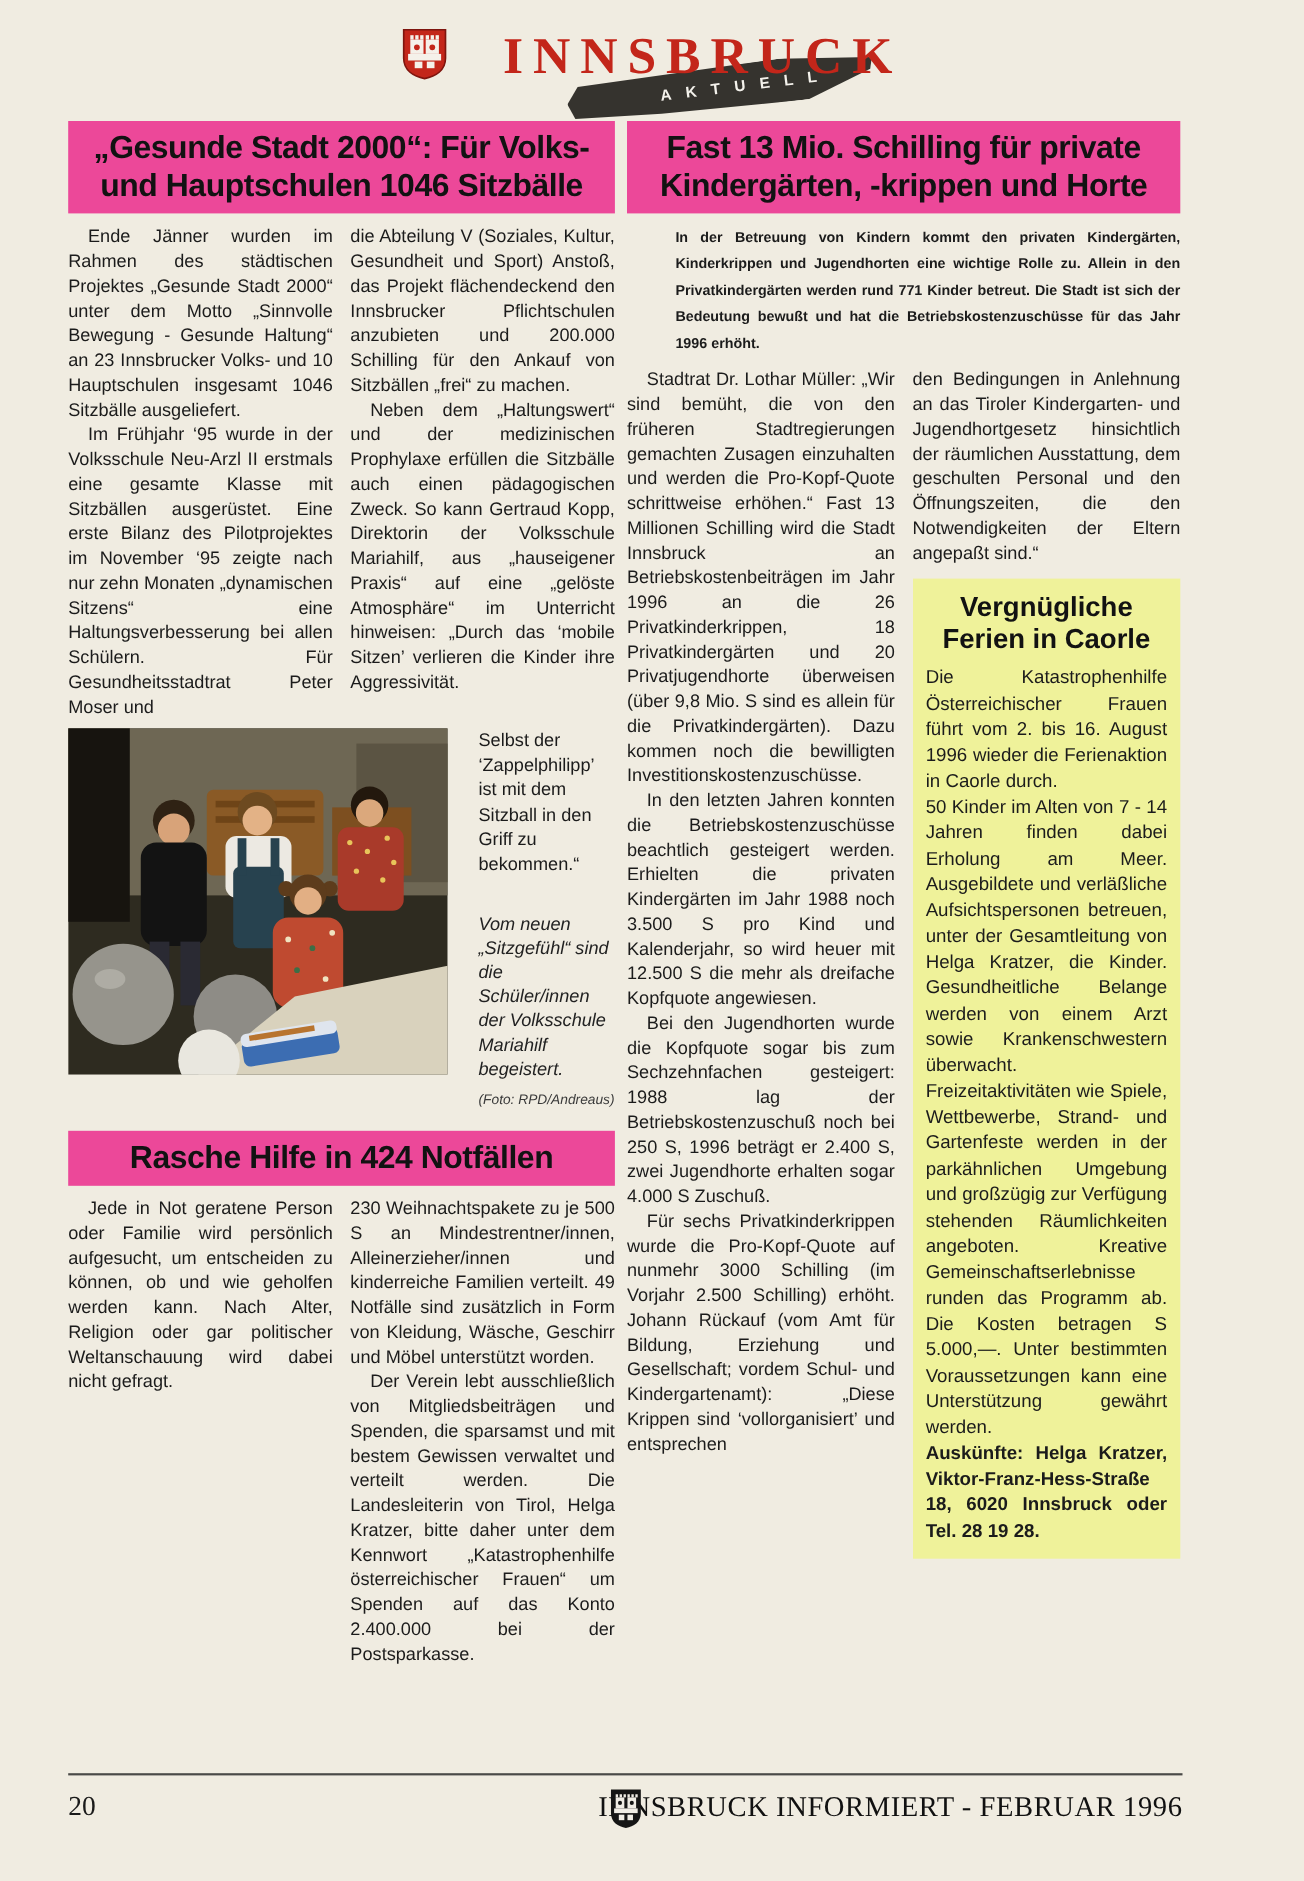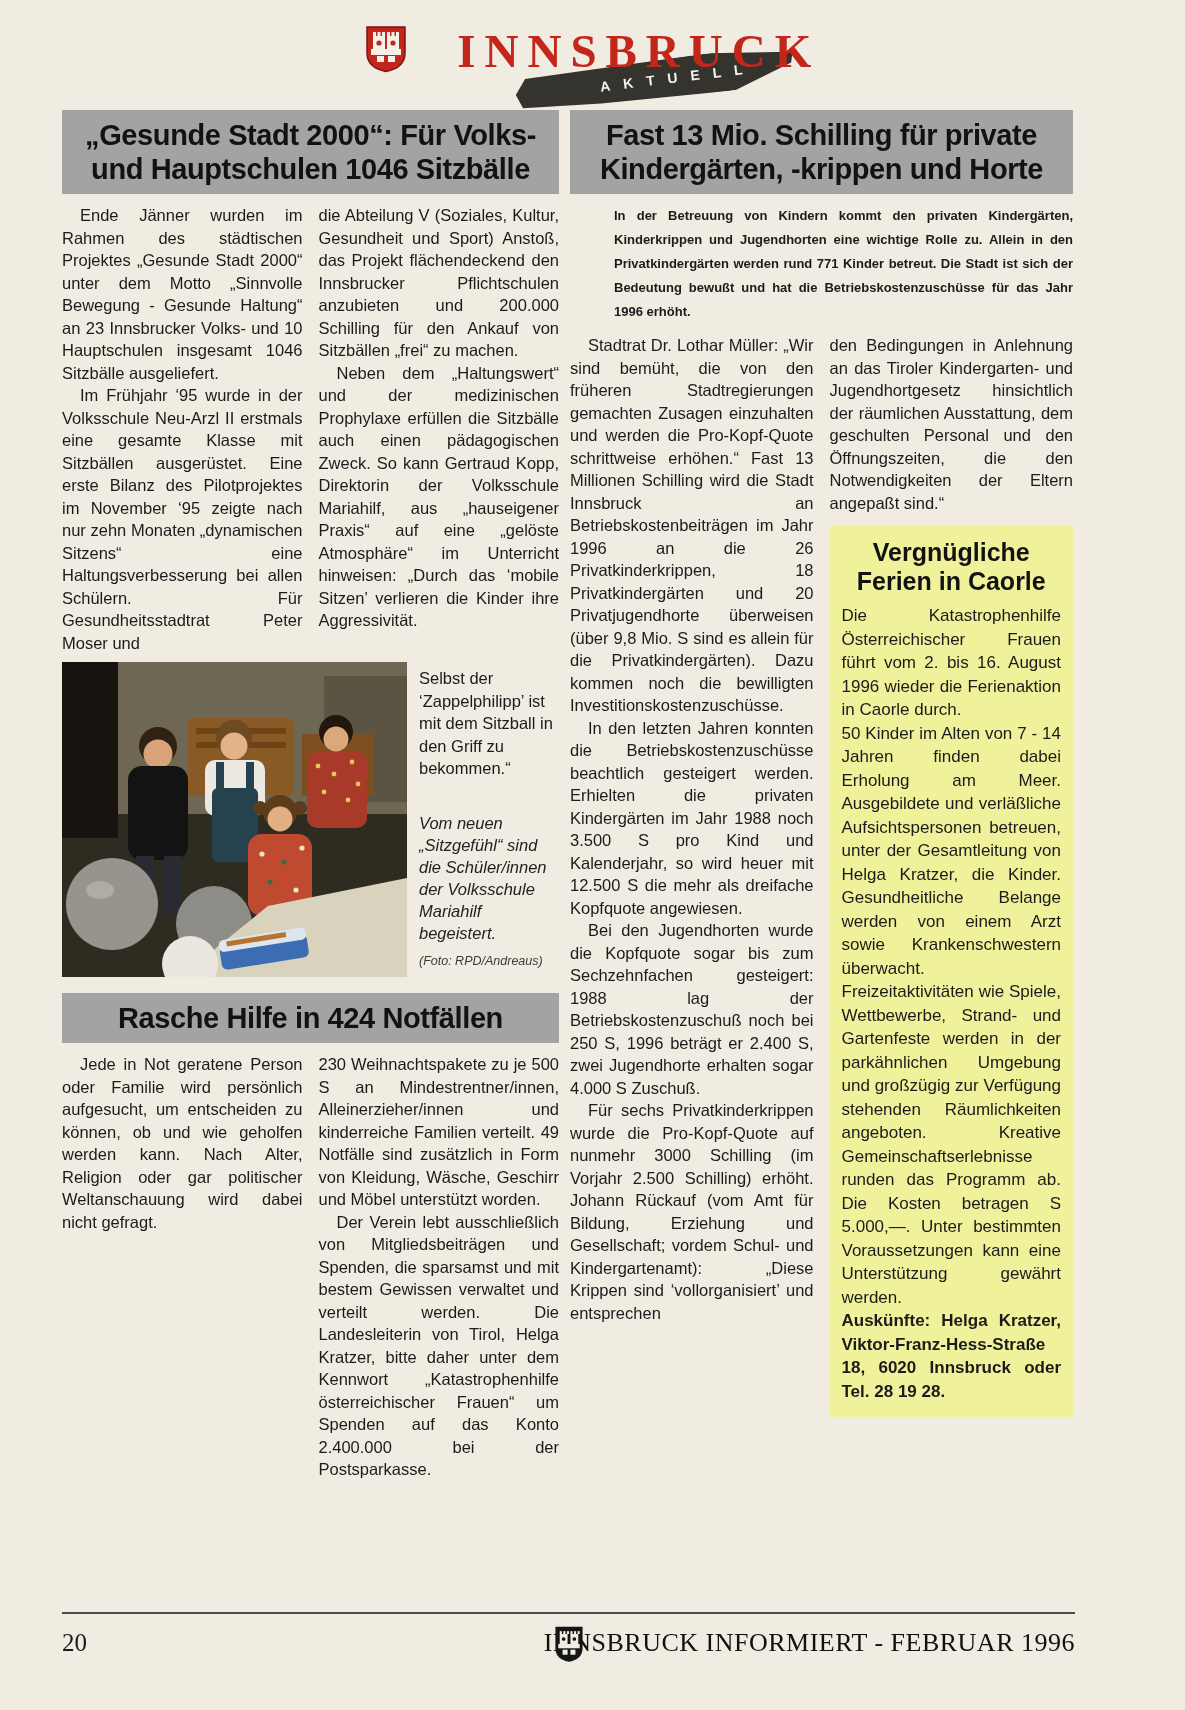--- a/index.html
+++ b/index.html
@@ -29,33 +29,33 @@
     display:flex;align-items:center;justify-content:center;
   }
   .brush-text{
     color:#f4f2ec;font-size:14px;font-weight:700;letter-spacing:13px;
     padding-left:46px;white-space:nowrap;
   }
   
   .col-left{position:absolute;left:62px;top:110px;width:497px;}
   .col-right{position:absolute;left:570px;top:110px;width:503px;}
   .headline-box{
-    background:#a3a3a3;color:#121212;
+    background:#ec4899;color:#121212;
     text-align:center;font-weight:700;
     font-size:29px;line-height:34px;letter-spacing:-0.4px;
     padding:8px 4px;
   }
   .cols{display:flex;gap:16px;margin-top:10px;}
   .col{flex:1;min-width:0;}
   .body-text{font-size:16.5px;line-height:22.5px;text-align:justify;hyphens:auto;overflow-wrap:break-word;}
   .body-text p{margin:0;}
   .body-text p.indent{text-indent:18px;}
   .bold{font-weight:700;}
   
-  .photo-row{display:flex;gap:12px;margin-top:8px;align-items:center;}
+  .photo-row{display:flex;gap:28px;margin-top:8px;}
   .photo{width:345px;height:315px;flex:0 0 auto;}
   .photo svg{display:block;}
   .photo-side{flex:1;min-width:0;font-size:16.5px;line-height:22.5px;}
   .caption{font-style:italic;margin-top:32px;color:#222;font-size:16.5px;line-height:22px;}
   .credit{font-size:12.5px;font-style:italic;color:#3a3a3a;margin-top:6px;}
   
   .intro{font-weight:700;font-size:13px;line-height:24px;text-align:justify;margin-top:10px;hyphens:auto;margin-left:44px;}
   
   .infobox{
     background:#eff29a;margin-top:12px;padding:12px 12px 14px 12px;

